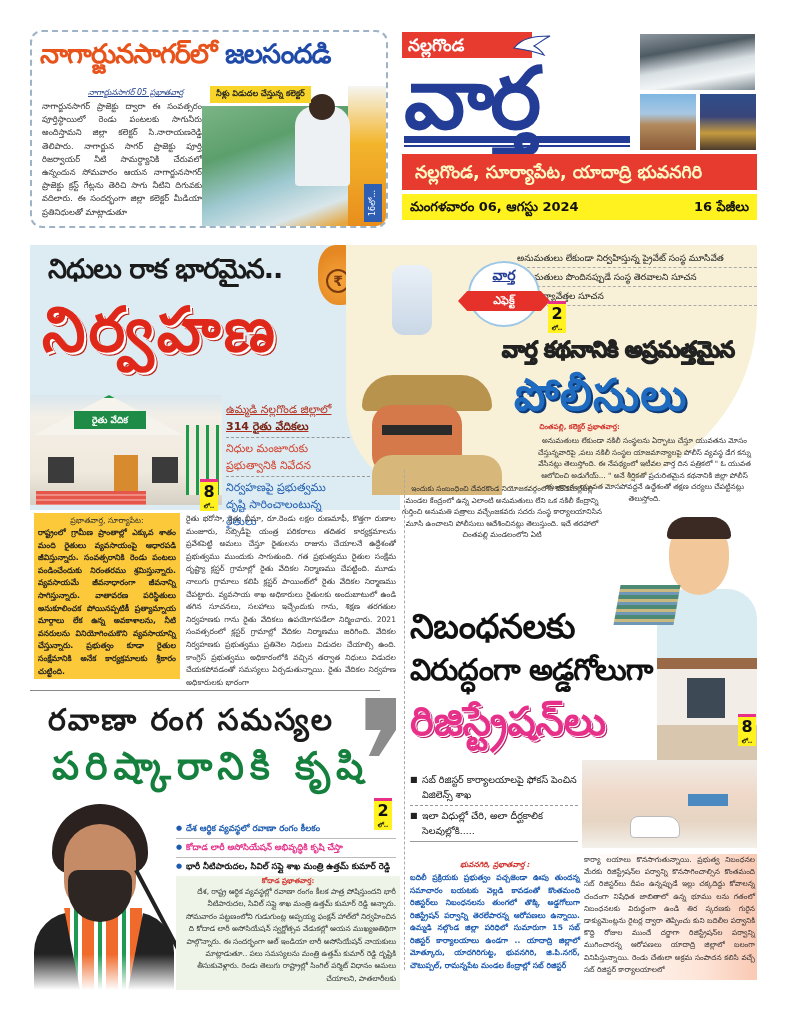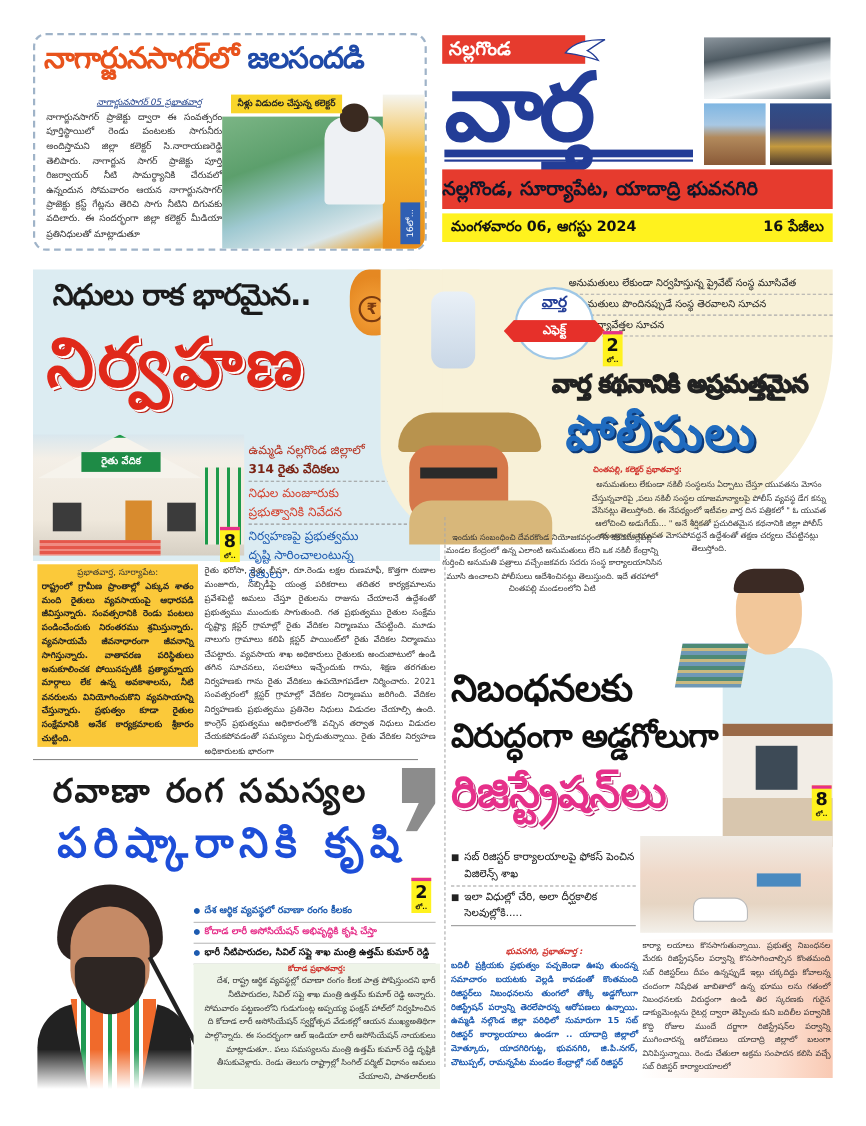--- a/index.html
+++ b/index.html
@@ -26,21 +26,21 @@
   
   #masthead { left: 402px; top: 32px; width: 355px; height: 188px; }
   #masthead .city-tag { position: absolute; left: 0; top: 0; width: 130px; height: 26px; background: #e63b2e; color: #fff; font-size: 17px; line-height: 26px; padding-left: 6px; font-weight: bold; }
   #masthead .bird { position: absolute; left: 110px; top: 2px; width: 40px; height: 22px; }
   #masthead .logo { position: absolute; left: 2px; top: 24px; width: 226px; height: 84px; color: #233d97; font-size: 86px; line-height: 84px; font-weight: bold; letter-spacing: -4px; }
   #masthead .logo-bar { position: absolute; left: 2px; top: 104px; width: 226px; height: 7px; background: #233d97; }
   #masthead .logo-bar2 { position: absolute; left: 2px; top: 113px; width: 226px; height: 2px; background: #233d97; }
   #masthead .img-dam { position: absolute; left: 238px; top: 2px; width: 115px; height: 56px; background: linear-gradient(170deg, #8c969e 0%, #4e5a62 30%, #d8dfe3 55%, #f2f5f6 75%, #7d8a92 100%); }
   #masthead .img-temple { position: absolute; left: 238px; top: 62px; width: 56px; height: 56px; background: linear-gradient(180deg, #7fb6e2 0%, #a8c8e4 35%, #b28a5c 55%, #8a5a38 100%); }
   #masthead .img-fort { position: absolute; left: 298px; top: 62px; width: 56px; height: 56px; background: linear-gradient(180deg, #2e4e8a 0%, #39457a 40%, #c59a3e 70%, #4c3a2c 100%); }
-  #masthead .districts { position: absolute; left: 0; top: 122px; width: 355px; height: 36px; background: #e63b2e; color: #0f172a; font-size: 17.5px; line-height: 36px; padding-left: 0; font-weight: bold; white-space: nowrap; }
+  #masthead .districts { position: absolute; left: 0; top: 122px; width: 355px; height: 36px; background: #e63b2e; color: #fef9c3; font-size: 17.5px; line-height: 36px; padding-left: 13px; font-weight: bold; white-space: nowrap; }
   #masthead .dateband { position: absolute; left: 0; top: 162px; width: 355px; height: 26px; background: #fff21e; color: #111; font-size: 13px; line-height: 26px; padding: 0 8px; font-weight: bold; display: flex; justify-content: space-between; }
 
   
   #story1 { left: 30px; top: 245px; width: 370px; height: 440px; background: #ffffff; }
   #story1 .bg { position: absolute; left: 0; top: 0; width: 370px; height: 265px; background: #dcecf2; }
   #story1 .kicker { position: absolute; left: 18px; top: 8px; font-size: 27px; font-weight: bold; color: #1b1b1b; letter-spacing: -1px; white-space: nowrap; }
   #story1 .big { position: absolute; left: 12px; top: 48px; font-size: 62px; font-weight: bold; color: #e0281a; letter-spacing: 3px; white-space: nowrap; text-shadow: 2px 2px 0 #fff, 3px 3px 0 #bb1f14; }
   #story1 .moneybag { position: absolute; left: 288px; top: 0; width: 44px; height: 60px; background: radial-gradient(circle at 50% 60%, #f6a43c 0%, #e58822 70%); border-radius: 40% 40% 45% 45%; }
   #story1 .moneybag span { position: absolute; left: 8px; top: 24px; width: 24px; height: 24px; border: 2px solid #7a3a0f; border-radius: 50%; font-size: 14px; color: #7a3a0f; text-align: center; line-height: 20px; font-weight: bold; }
   #story1 .farmer { position: absolute; left: 322px; top: 0; width: 48px; height: 58px; background: linear-gradient(180deg, #f2e6d3, #d9c8ab); border-radius: 20px 20px 6px 6px; }
@@ -50,21 +50,21 @@
   #story1 .building .door { position: absolute; left: 84px; top: 60px; width: 24px; height: 38px; background: #d88b2e; }
   #story1 .building .win1 { position: absolute; left: 18px; top: 62px; width: 26px; height: 26px; background: #3b3b3b; }
   #story1 .building .win2 { position: absolute; left: 122px; top: 62px; width: 26px; height: 26px; background: #3b3b3b; }
   #story1 .building .steps { position: absolute; left: 6px; top: 96px; width: 110px; height: 14px; background: repeating-linear-gradient(180deg, #e5574b 0 3px, #f08b82 3px 5px); }
   #story1 .building .pillars { position: absolute; left: 156px; top: 30px; width: 36px; height: 70px; background: repeating-linear-gradient(90deg, #1d9a4a 0 3px, #f1ece1 3px 10px); }
   .pagechip { position: absolute; width: 18px; height: 32px; background: #fff21e; border-top: 3px solid #e6308a; text-align: center; font-weight: bold; font-size: 16px; line-height: 20px; color: #111; }
   .pagechip small { display: block; font-size: 6px; line-height: 8px; }
   #story1 .bullets { position: absolute; left: 196px; top: 154px; width: 144px; }
   #story1 .bullets .group { border-bottom: 1px dashed #999; padding: 2px 0; }
   #story1 .bullets .line { font-size: 11px; line-height: 17px; white-space: nowrap; }
-  #story1 .bullets .g1 { color: #b5301e; }
+  #story1 .bullets .g1 { color: #b5301e; text-decoration: underline; }
   #story1 .bullets .g1 .line:nth-child(2) { font-weight: bold; color: #7a2314; }
   #story1 .bullets .g2 { color: #d4402c; }
   #story1 .bullets .g3 { color: #1d5bb0; border-bottom: none; }
   #story1 .sidebox { position: absolute; left: 4px; top: 268px; width: 146px; height: 166px; background: #fbc93a; padding: 2px 4px; }
   #story1 .sidebox .dl { text-align: center; font-size: 7.8px; line-height: 12px; color: #333; }
   #story1 .sidebox .txt { font-size: 7.8px; line-height: 12.6px; color: #222; text-align: justify; font-weight: bold; }
   #story1 .body { position: absolute; left: 156px; top: 268px; width: 210px; font-size: 7.6px; line-height: 12.6px; color: #333; text-align: justify; }
 
   
   #story2 { left: 402px; top: 245px; width: 355px; height: 355px; }
@@ -109,21 +109,21 @@
   #story3 .bullets .b::before { content: "\25A0"; position: absolute; left: 0; top: 2px; font-size: 8px; color: #222; }
   #story3 .dateline { position: absolute; left: 8px; top: 260px; width: 170px; text-align: center; font-size: 7.5px; color: #d0302a; font-style: italic; font-weight: bold; }
   #story3 .bodyL { position: absolute; left: 8px; top: 272px; width: 170px; font-size: 7.6px; line-height: 12.5px; color: #1d5bb0; text-align: justify; font-weight: bold; }
   #story3 .bodyR-wrap { position: absolute; left: 180px; top: 254px; width: 175px; height: 126px; background: linear-gradient(90deg, #ffffff 0%, #fde3d6 70%, #f9c9b3 100%); }
   #story3 .bodyR { padding: 0 2px; font-size: 7.3px; line-height: 12.2px; color: #333; text-align: justify; }
 
   
   #story4 { left: 30px; top: 690px; width: 370px; height: 300px; }
   #story4 .topline { position: absolute; left: 0; top: 0; width: 350px; height: 1px; background: #888; }
   #story4 .k1 { position: absolute; left: 18px; top: 12px; font-size: 30px; font-weight: bold; color: #1b1b1b; white-space: nowrap; letter-spacing: 2px; }
-  #story4 .k2 { position: absolute; left: 22px; top: 54px; font-size: 38px; font-weight: bold; color: #1d4ed8; white-space: nowrap; letter-spacing: 6px; }
+  #story4 .k2 { position: absolute; left: 22px; top: 54px; font-size: 38px; font-weight: bold; color: #15803d; white-space: nowrap; letter-spacing: 6px; }
   #story4 .quote { position: absolute; left: 332px; top: 8px; width: 34px; height: 58px; background: #8c8c8c; clip-path: polygon(10% 0, 100% 0, 100% 55%, 50% 100%, 20% 100%, 55% 55%, 10% 55%); }
   #story4 .portrait { position: absolute; left: 0; top: 114px; width: 150px; height: 186px; }
   #story4 .portrait .hair { position: absolute; left: 22px; top: 0; width: 96px; height: 70px; background: #2b2220; border-radius: 48px 48px 20px 20px; }
   #story4 .portrait .face { position: absolute; left: 34px; top: 20px; width: 72px; height: 88px; background: #c58a66; border-radius: 36px 36px 30px 30px; }
   #story4 .portrait .beard { position: absolute; left: 38px; top: 66px; width: 64px; height: 52px; background: #2e2623; border-radius: 10px 10px 32px 32px; }
   #story4 .portrait .coat { position: absolute; left: 4px; top: 108px; width: 140px; height: 78px; background: #222; border-radius: 40px 40px 0 0; }
   #story4 .portrait .scarf { position: absolute; left: 34px; top: 104px; width: 80px; height: 82px; background: repeating-linear-gradient(90deg, #f06a2b 0 6px, #fff 6px 10px, #1f9a52 10px 14px, #fff 14px 18px, #f06a2b 18px 24px); clip-path: polygon(0 0, 100% 0, 80% 100%, 20% 100%); }
   #story4 .portrait .mic { position: absolute; left: 104px; top: 66px; width: 4px; height: 110px; background: #222; transform: rotate(-28deg); transform-origin: top; }
   #story4 .portrait .fade { position: absolute; left: 0; top: 150px; width: 150px; height: 36px; background: linear-gradient(180deg, rgba(255,255,255,0), #fff); }
   #story4 .bullets { position: absolute; left: 146px; top: 130px; width: 220px; }

